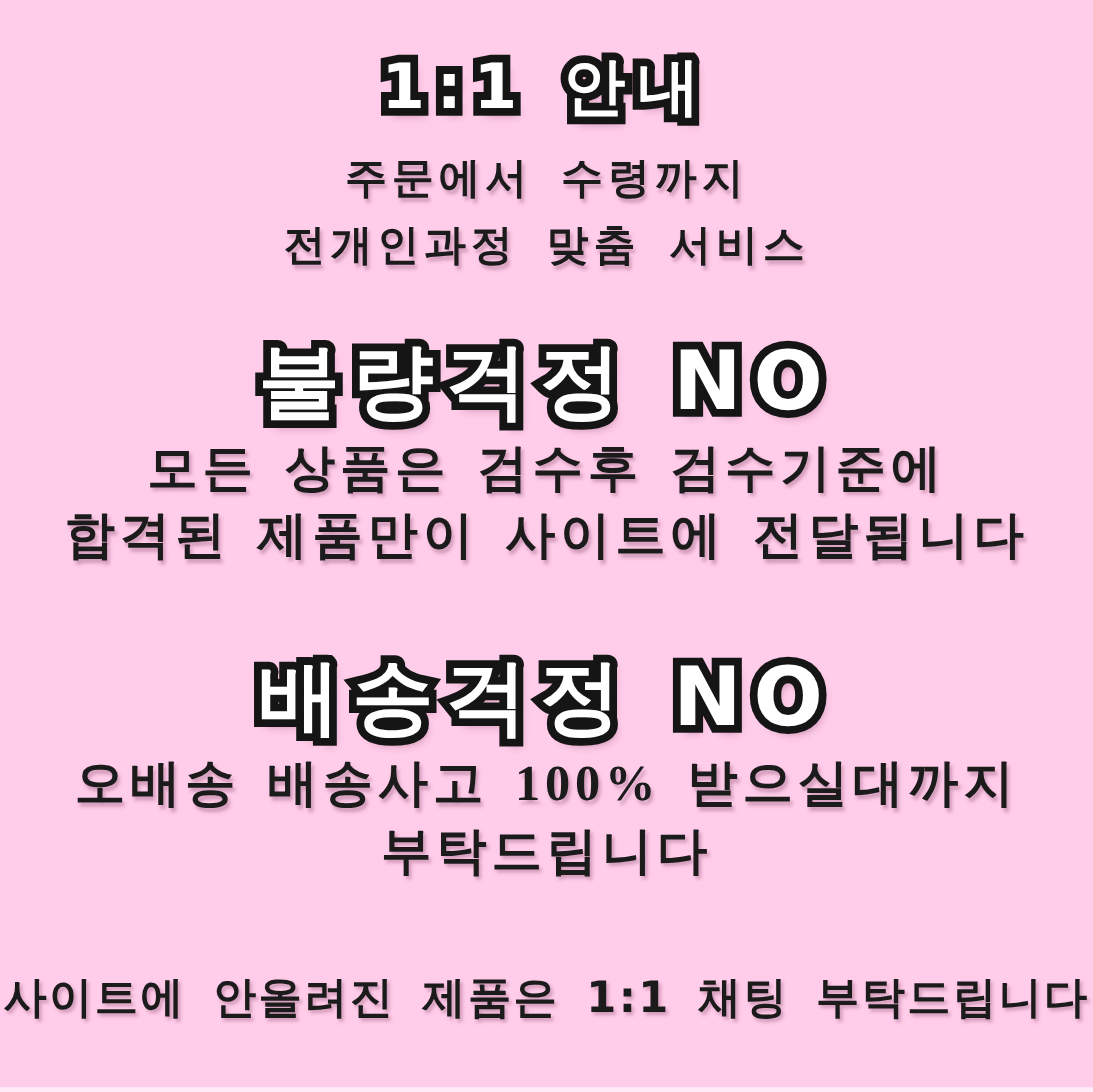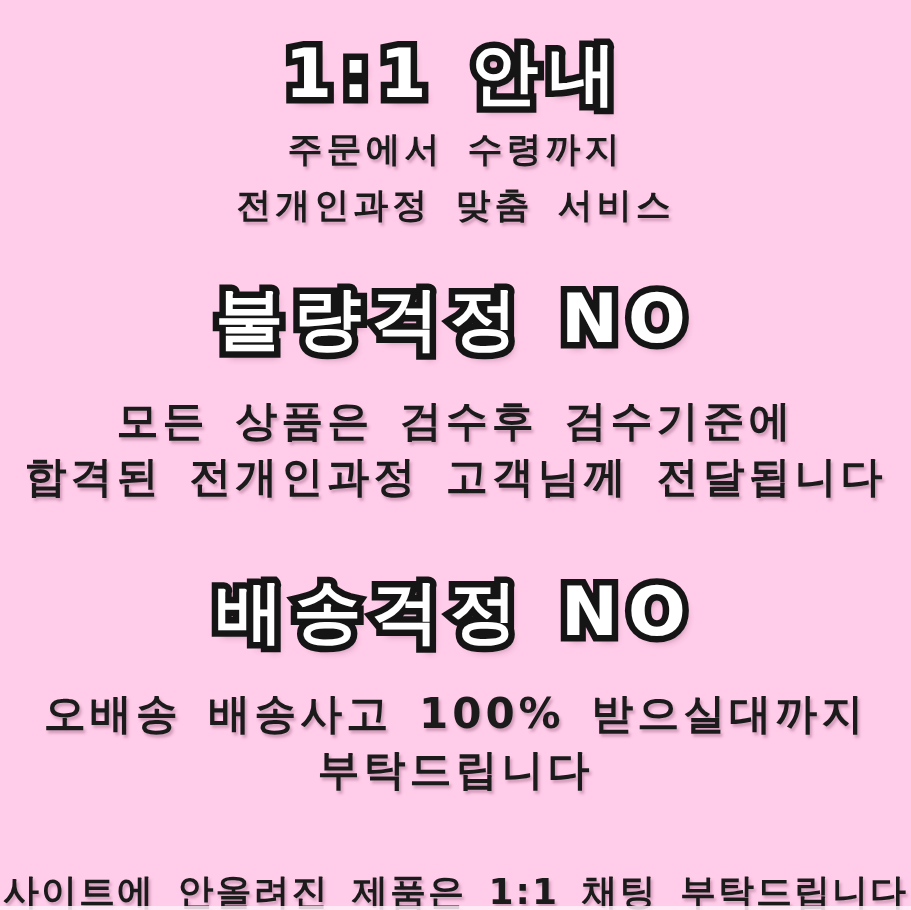--- a/index.html
+++ b/index.html
@@ -36,21 +36,21 @@
     top: 0;
     width: 100%;
     z-index: -1;
     color: #151515;
     -webkit-text-stroke: 13px #151515;
     text-shadow:
       4px 6px 7px rgba(110, 50, 85, 0.45),
       2px 3px 3px rgba(110, 50, 85, 0.35);
   }
   .title {
-    font-size: 68px;
+    font-size: 52px;
     margin-top: 26px;
     line-height: 95px;
   }
   .section-heading {
     font-size: 68px;
     line-height: 88px;
     text-align: center;
   }
   .heading-1 { margin-top: 42px; }
   .heading-2 { margin-top: 63px; }
@@ -61,23 +61,23 @@
     letter-spacing: 4px;
     word-spacing: 8px;
     text-shadow: 2px 3px 3px rgba(120, 60, 95, 0.35);
     white-space: nowrap;
   }
   .intro {
     font-size: 35px;
     line-height: 56px;
   }
   .section-body {
-    margin-top: 30px;
     font-size: 42px;
     line-height: 56px;
+    font-family: Liberation Serif, serif;
   }
   .footer-note {
     margin-top: 70px;
     font-size: 36px;
     line-height: 48px;
     letter-spacing: 2px;
   }
   .bottom-edge {
     position: absolute;
     left: 0;
@@ -96,21 +96,21 @@
 
   <div class="ink intro">
     <div>주문에서 수령까지</div>
     <div>전개인과정 맞춤 서비스</div>
   </div>
 
   <div class="bubble section-heading heading-1" data-text="불량걱정 NO">불량걱정 NO</div>
 
   <div class="ink section-body">
     <div>모든 상품은 검수후 검수기준에</div>
-    <div>합격된 전개인과정 고객님께 전달됩니다</div>
+    <div>합격된 제품만이 사이트에 전달됩니다</div>
   </div>
 
   <div class="bubble section-heading heading-2" data-text="배송걱정 NO">배송걱정 NO</div>
 
   <div class="ink section-body">
     <div>오배송 배송사고 100% 받으실대까지</div>
     <div>부탁드립니다</div>
   </div>
 
   <div class="ink footer-note">사이트에 안올려진 제품은 1:1 채팅 부탁드립니다</div>

